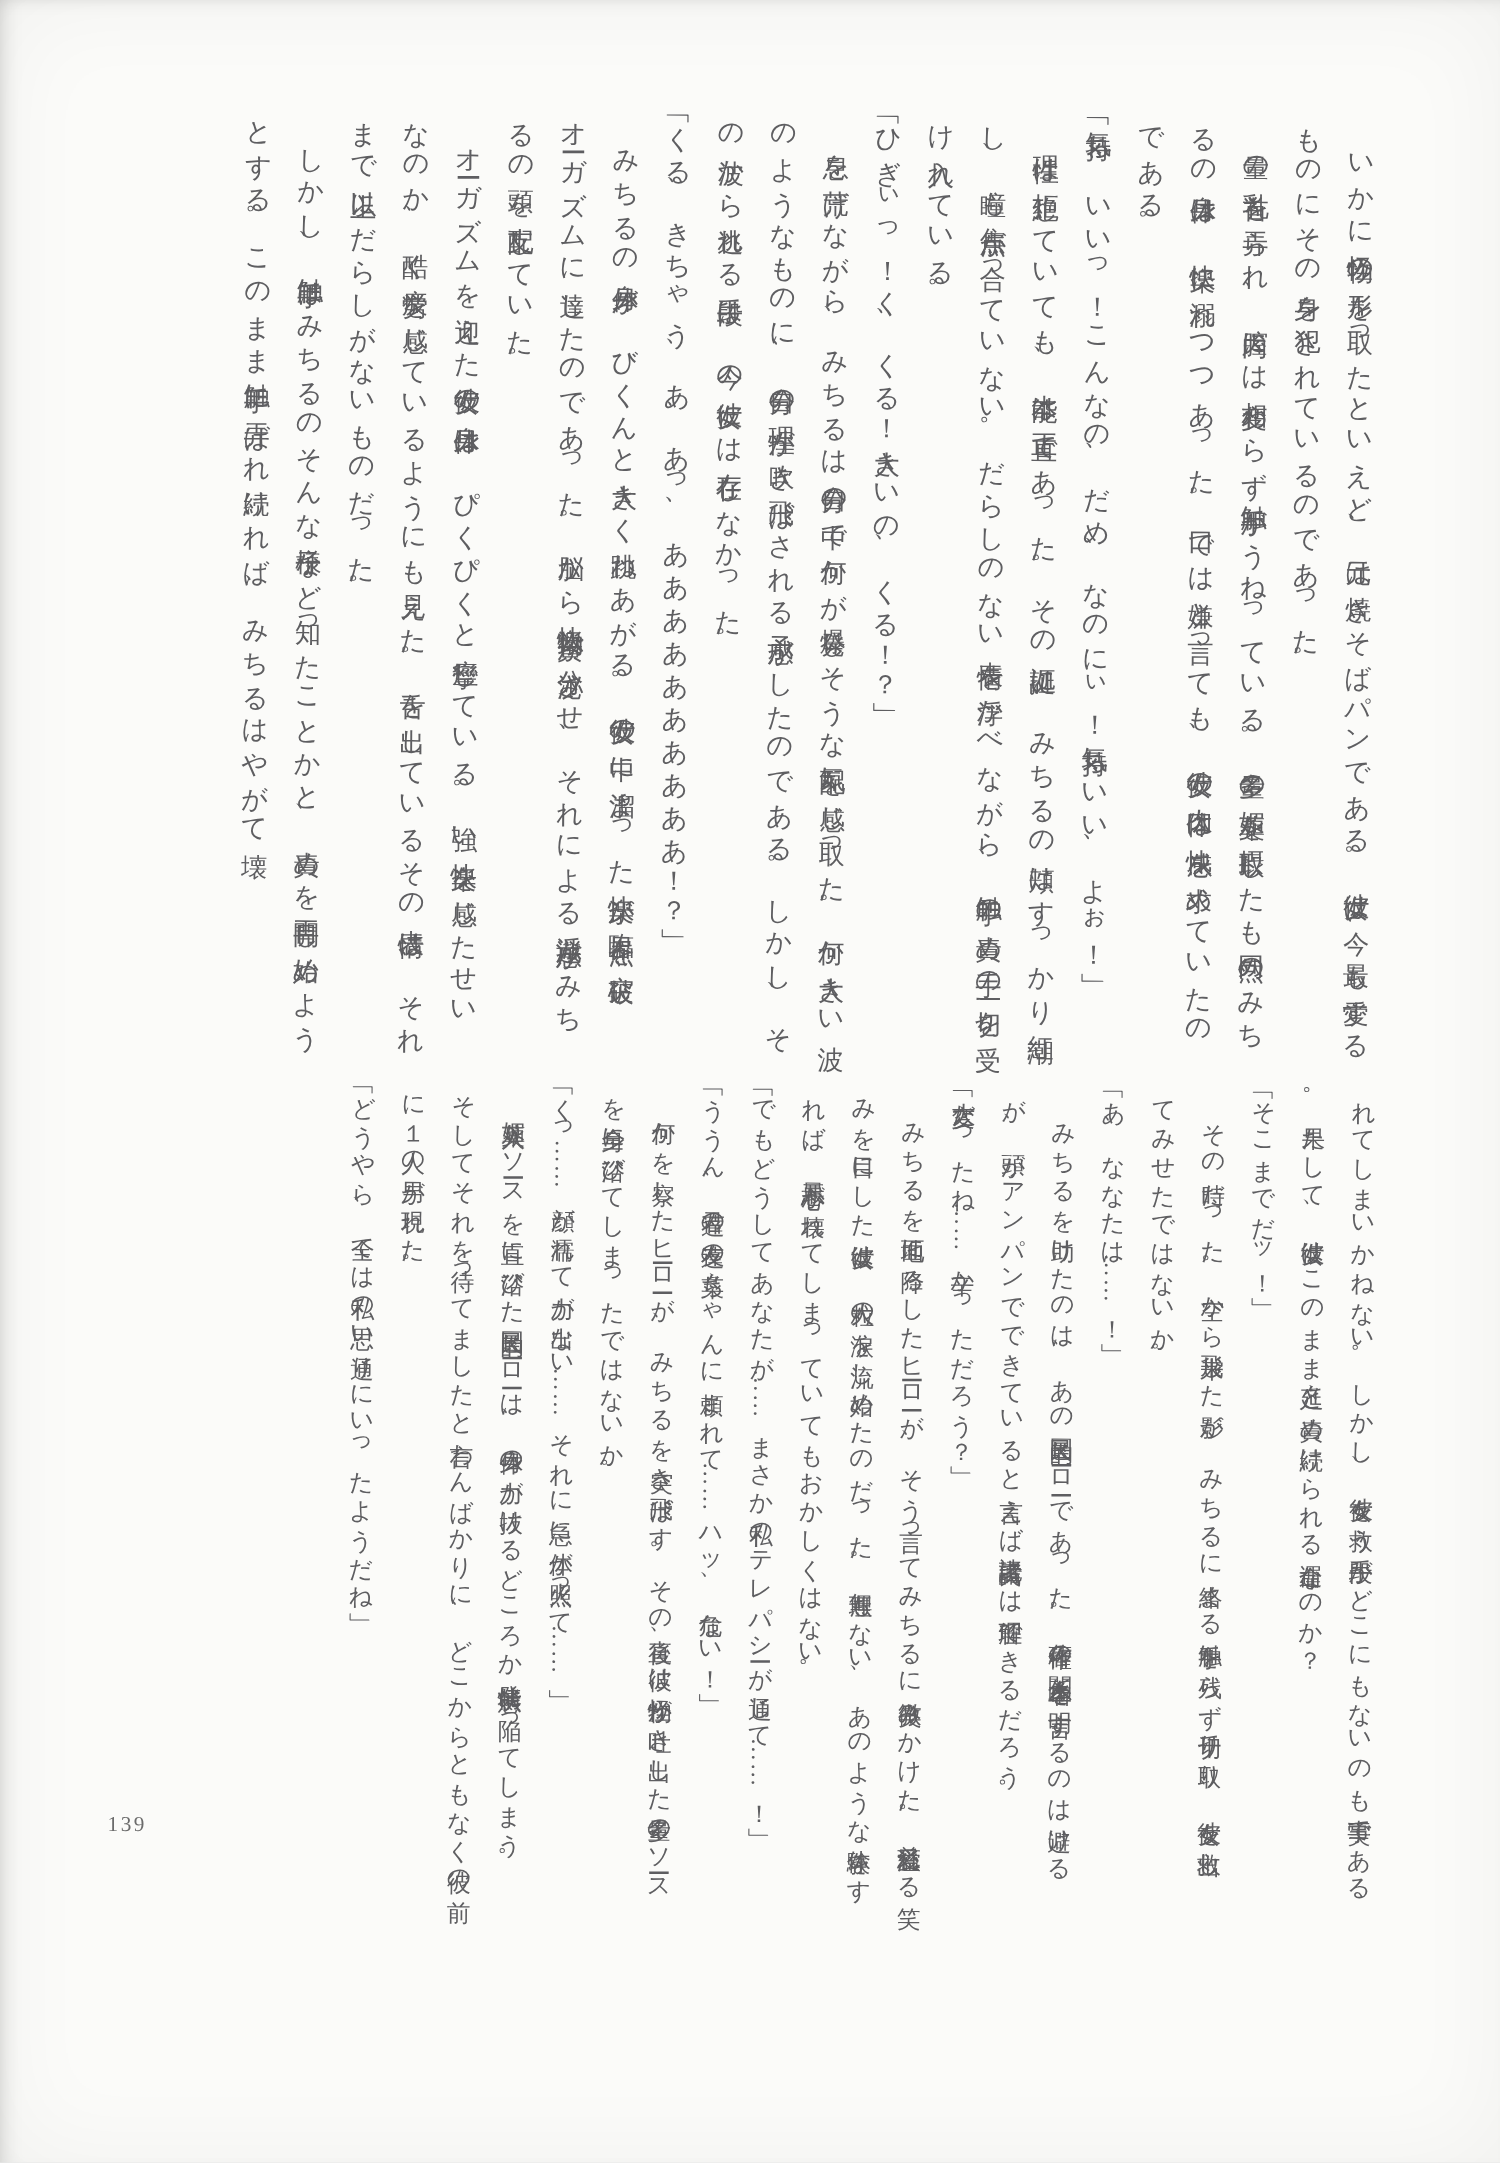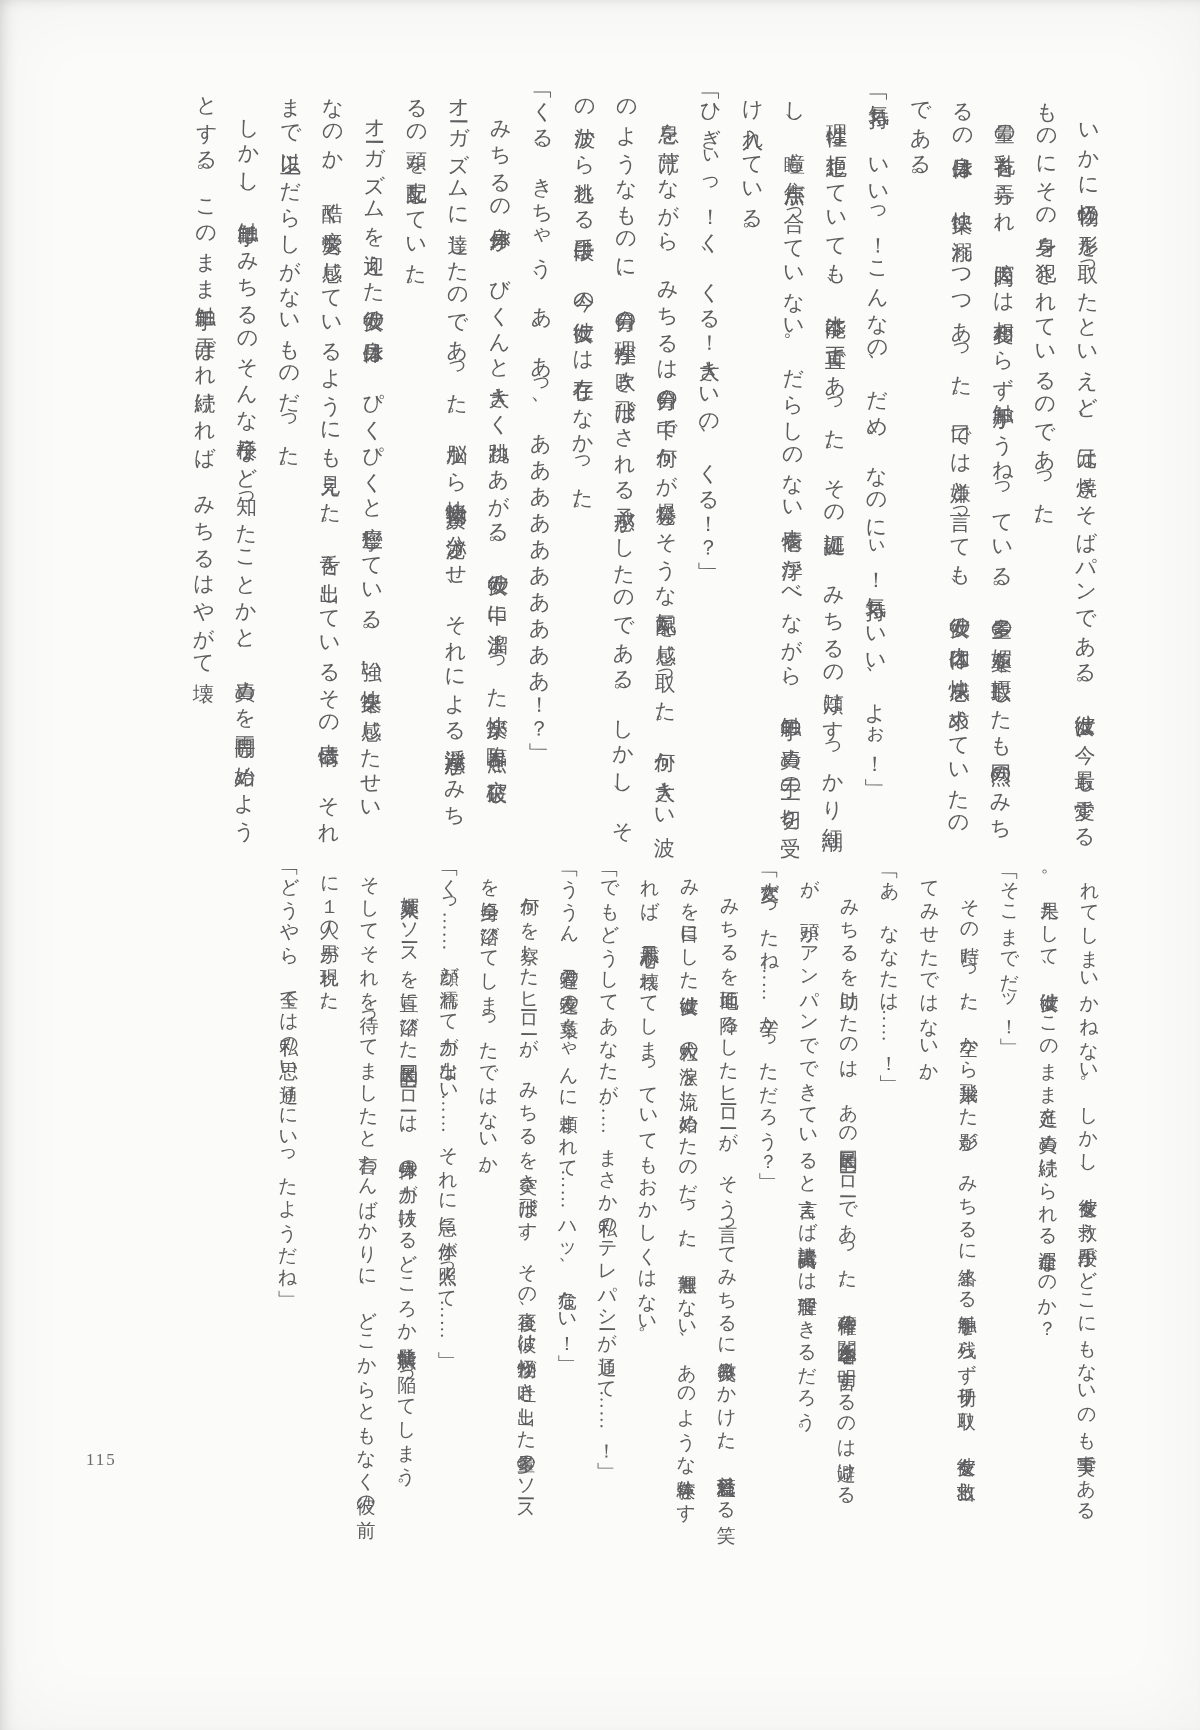--- a/index.html
+++ b/index.html
@@ -98,15 +98,15 @@
 
       <p class="para">何かを察したヒーローが、みちるを突き飛ばす。その直後、彼は怪物が吐き出した多量のソースを全身に浴びてしまったではないか。</p>
 
       <p class="para no-indent">「くっ……顔が濡れて力が出ない……それに急に体が火照って……」</p>
 
       <p class="para">媚薬入りソースを直に浴びた国民的ヒーローは、身体の力が抜けるどころか発情状態に陥ってしまう。そしてそれを待ってましたと言わんばかりに、どこからともなく彼の前に１人の男が現れた。</p>
 
       <p class="para no-indent">「どうやら、全ては私の思い通りにいったようだね」</p>
     </div>
 
-  <div class="page-number">115</div>
+  <div class="page-number">139</div>
 
 </div>
 
 </body></html>

